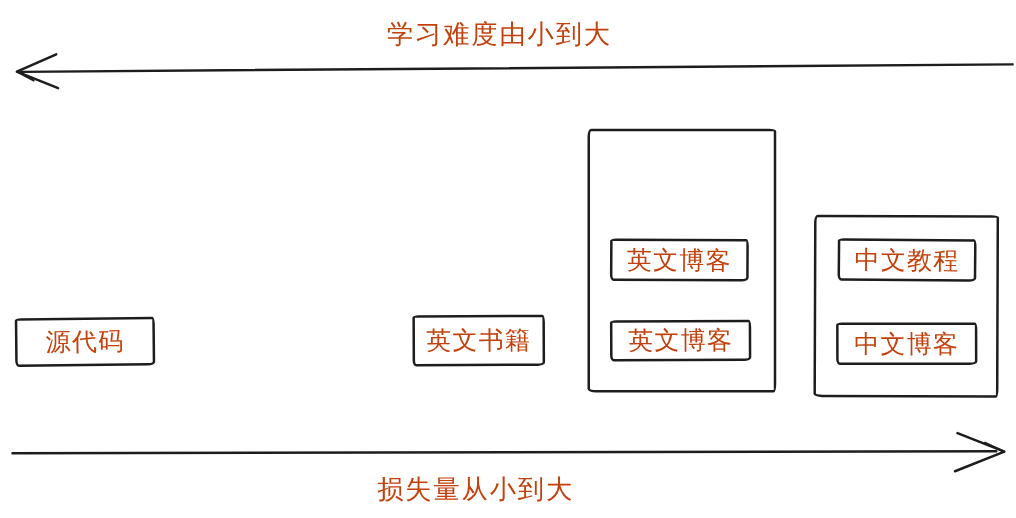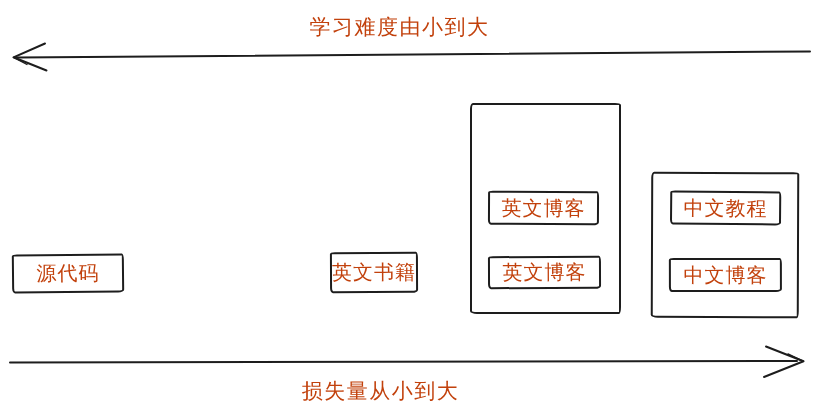--- a/index.html
+++ b/index.html
@@ -44,21 +44,21 @@
   .group {
     position: absolute;
     border: 2px solid #1d1d1d;
     background: #ffffff;
     box-sizing: border-box;
     border-radius: 3px 6px 2px 7px / 6px 2px 7px 3px;
   }
   
   .n-source   { left: 12px;  top: 254px; width: 112px; height: 39px; transform: rotate(-0.6deg); }
   .n-docs     { left: 170px; top: 251px; width: 111px; height: 43px; transform: rotate(0.35deg); }
-  .n-enbooks  { left: 330px; top: 252px; width: 88px; height: 41px; transform: rotate(-0.25deg); }
+  .n-enbooks  { left: 330px; top: 252px; width: 106px; height: 41px; transform: rotate(-0.25deg); }
   
   .g-english  { left: 470px; top: 103px; width: 151px; height: 211px; }
   .g-chinese  { left: 651px; top: 172px; width: 148px; height: 146px; transform: rotate(0.2deg); }
   
   .g-english .i1 { left: 17px; top: 19px;  width: 113px; height: 36px; transform: rotate(-0.4deg); }
   .g-english .i2 { left: 16px; top: 86px;  width: 111px; height: 34px; transform: rotate(0.3deg); }
   .g-english .i3 { left: 16px; top: 151px; width: 113px; height: 33px; transform: rotate(-0.2deg); }
   
   .g-chinese .i1 { left: 17px; top: 17px; width: 111px; height: 34px; transform: rotate(0.3deg); }
   .g-chinese .i2 { left: 16px; top: 84px; width: 113px; height: 34px; transform: rotate(-0.3deg); }

